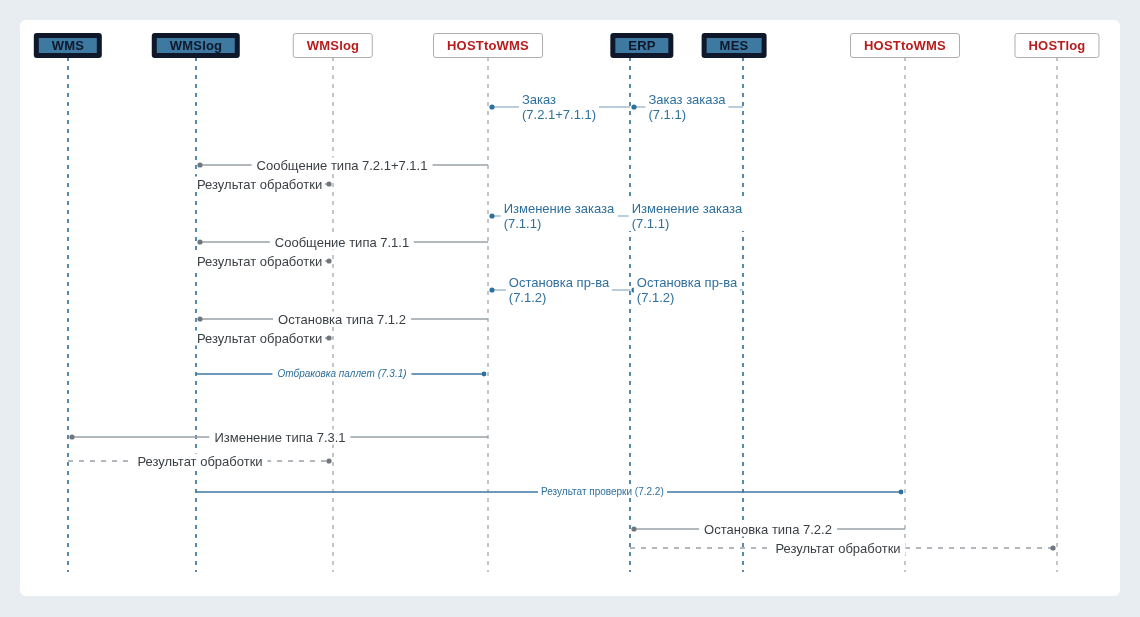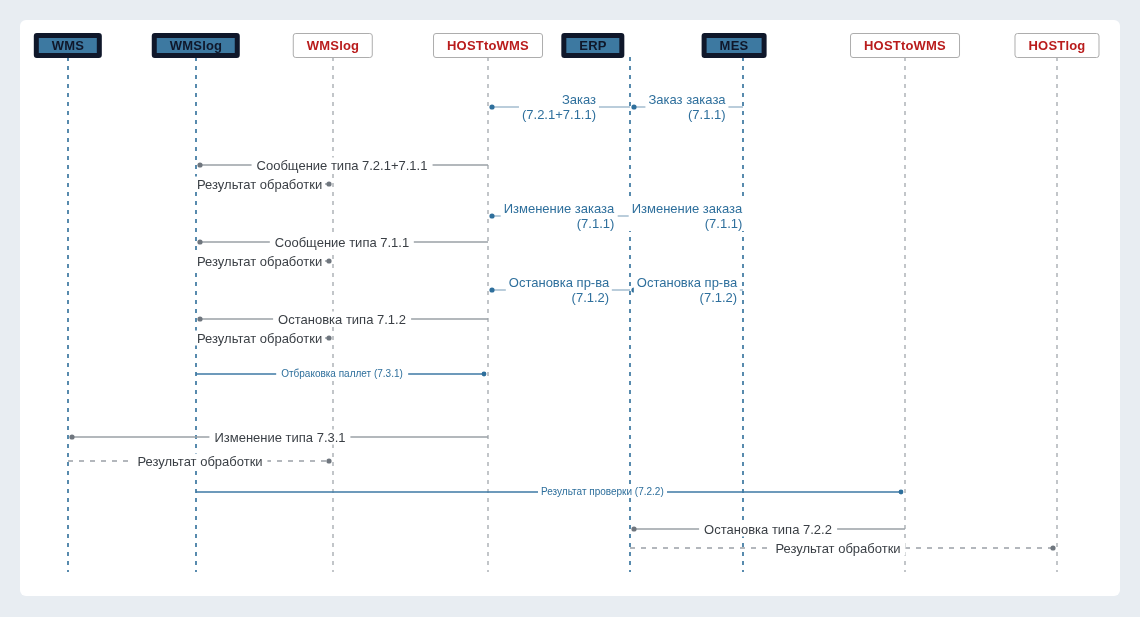--- a/index.html
+++ b/index.html
@@ -9,21 +9,21 @@
   svg.wires{position:absolute;left:0;top:0;width:1140px;height:617px;}
   .actor{position:absolute;top:33px;height:25px;transform:translateX(-50%);
          display:flex;align-items:center;justify-content:center;
          padding:0 13px;font-weight:bold;font-size:13px;border-radius:3px;
          box-sizing:border-box;white-space:nowrap;letter-spacing:.2px;}
   .actor.filled{background:#3d79a1;color:#0f172a;border:5px solid #0f172a;}
   .actor.outline{background:#ffffff;color:#b91c1c;border:1px solid #adadad;}
   .lbl{position:absolute;font-size:13px;white-space:nowrap;line-height:15px;}
   .lbl.on-line{transform:translate(-50%,-50%);background:#ffffff;padding:0 5px;}
   .lbl.left-anchor{transform:translateY(-50%);background:#ffffff;padding:0 3px;}
-  .lbl.two{transform:translate(-50%,-50%);text-align:right;background:transparent;padding:0;}
+  .lbl.two{transform:translate(-50%,-50%);text-align:left;background:transparent;padding:0;}
   .lbl.two > div{background:#ffffff;padding:0 3px;}
   .blue{color:#2e6f9c;}
   .dark{color:#3a3f45;}
   .small{font-size:10px;line-height:12px;}
 </style>
 </head>
 <body>
 
 <div class="stage">
   <div class="panel"></div>
@@ -112,21 +112,21 @@
     <g>
       <line x1="630" y1="548" x2="1053" y2="548" stroke="#9aa0a6" stroke-width="1.3" stroke-dasharray="5,6"></line>
         <circle cx="1053" cy="548" r="2.6" fill="#6f767e"></circle>
       </g>
   </svg>
 
   <div class="actor filled" style="left:68px;">WMS</div>
   <div class="actor filled" style="left:196px;">WMSlog</div>
   <div class="actor outline" style="left:333px;">WMSlog</div>
   <div class="actor outline" style="left:488px;">HOSTtoWMS</div>
-  <div class="actor filled" style="left:593px;">ERP</div>
+  <div class="actor filled" style="left:642px;">ERP</div>
   <div class="actor filled" style="left:734px;">MES</div>
   <div class="actor outline" style="left:905px;">HOSTtoWMS</div>
   <div class="actor outline" style="left:1057px;">HOSTlog</div>
 
   <div class="lbl two blue" style="left:559px;top:107px;">
     <div>Заказ</div>
     <div>(7.2.1+7.1.1)</div>
   </div>
   <div class="lbl two blue" style="left:687px;top:107px;">
     <div>Заказ заказа</div>
@@ -153,21 +153,21 @@
     <div>(7.1.2)</div>
   </div>
   <div class="lbl two blue" style="left:687px;top:290px;">
     <div>Остановка пр-ва</div>
     <div>(7.1.2)</div>
   </div>
 
   <div class="lbl on-line dark" style="left:342px;top:319px;">Остановка типа 7.1.2</div>
   <div class="lbl left-anchor dark" style="left:194px;top:338px;">Результат обработки</div>
 
-  <div class="lbl on-line blue small" style="left:342px;top:374px;">Отбраковка паллет (7.3.1)</div>
+  <div class="lbl on-line blue small" style="left:342px;top:374px;font-style:italic;">Отбраковка паллет (7.3.1)</div>
 
   <div class="lbl on-line dark" style="left:280px;top:437px;">Изменение типа 7.3.1</div>
   <div class="lbl on-line dark" style="left:200px;top:461px;">Результат обработки</div>
 
   <div class="lbl left-anchor blue small" style="left:490px;top:492px;margin-left:48px;">Результат проверки (7.2.2)</div>
 
   <div class="lbl on-line dark" style="left:768px;top:529px;">Остановка типа 7.2.2</div>
   <div class="lbl on-line dark" style="left:838px;top:548px;">Результат обработки</div>
 </div>
 

